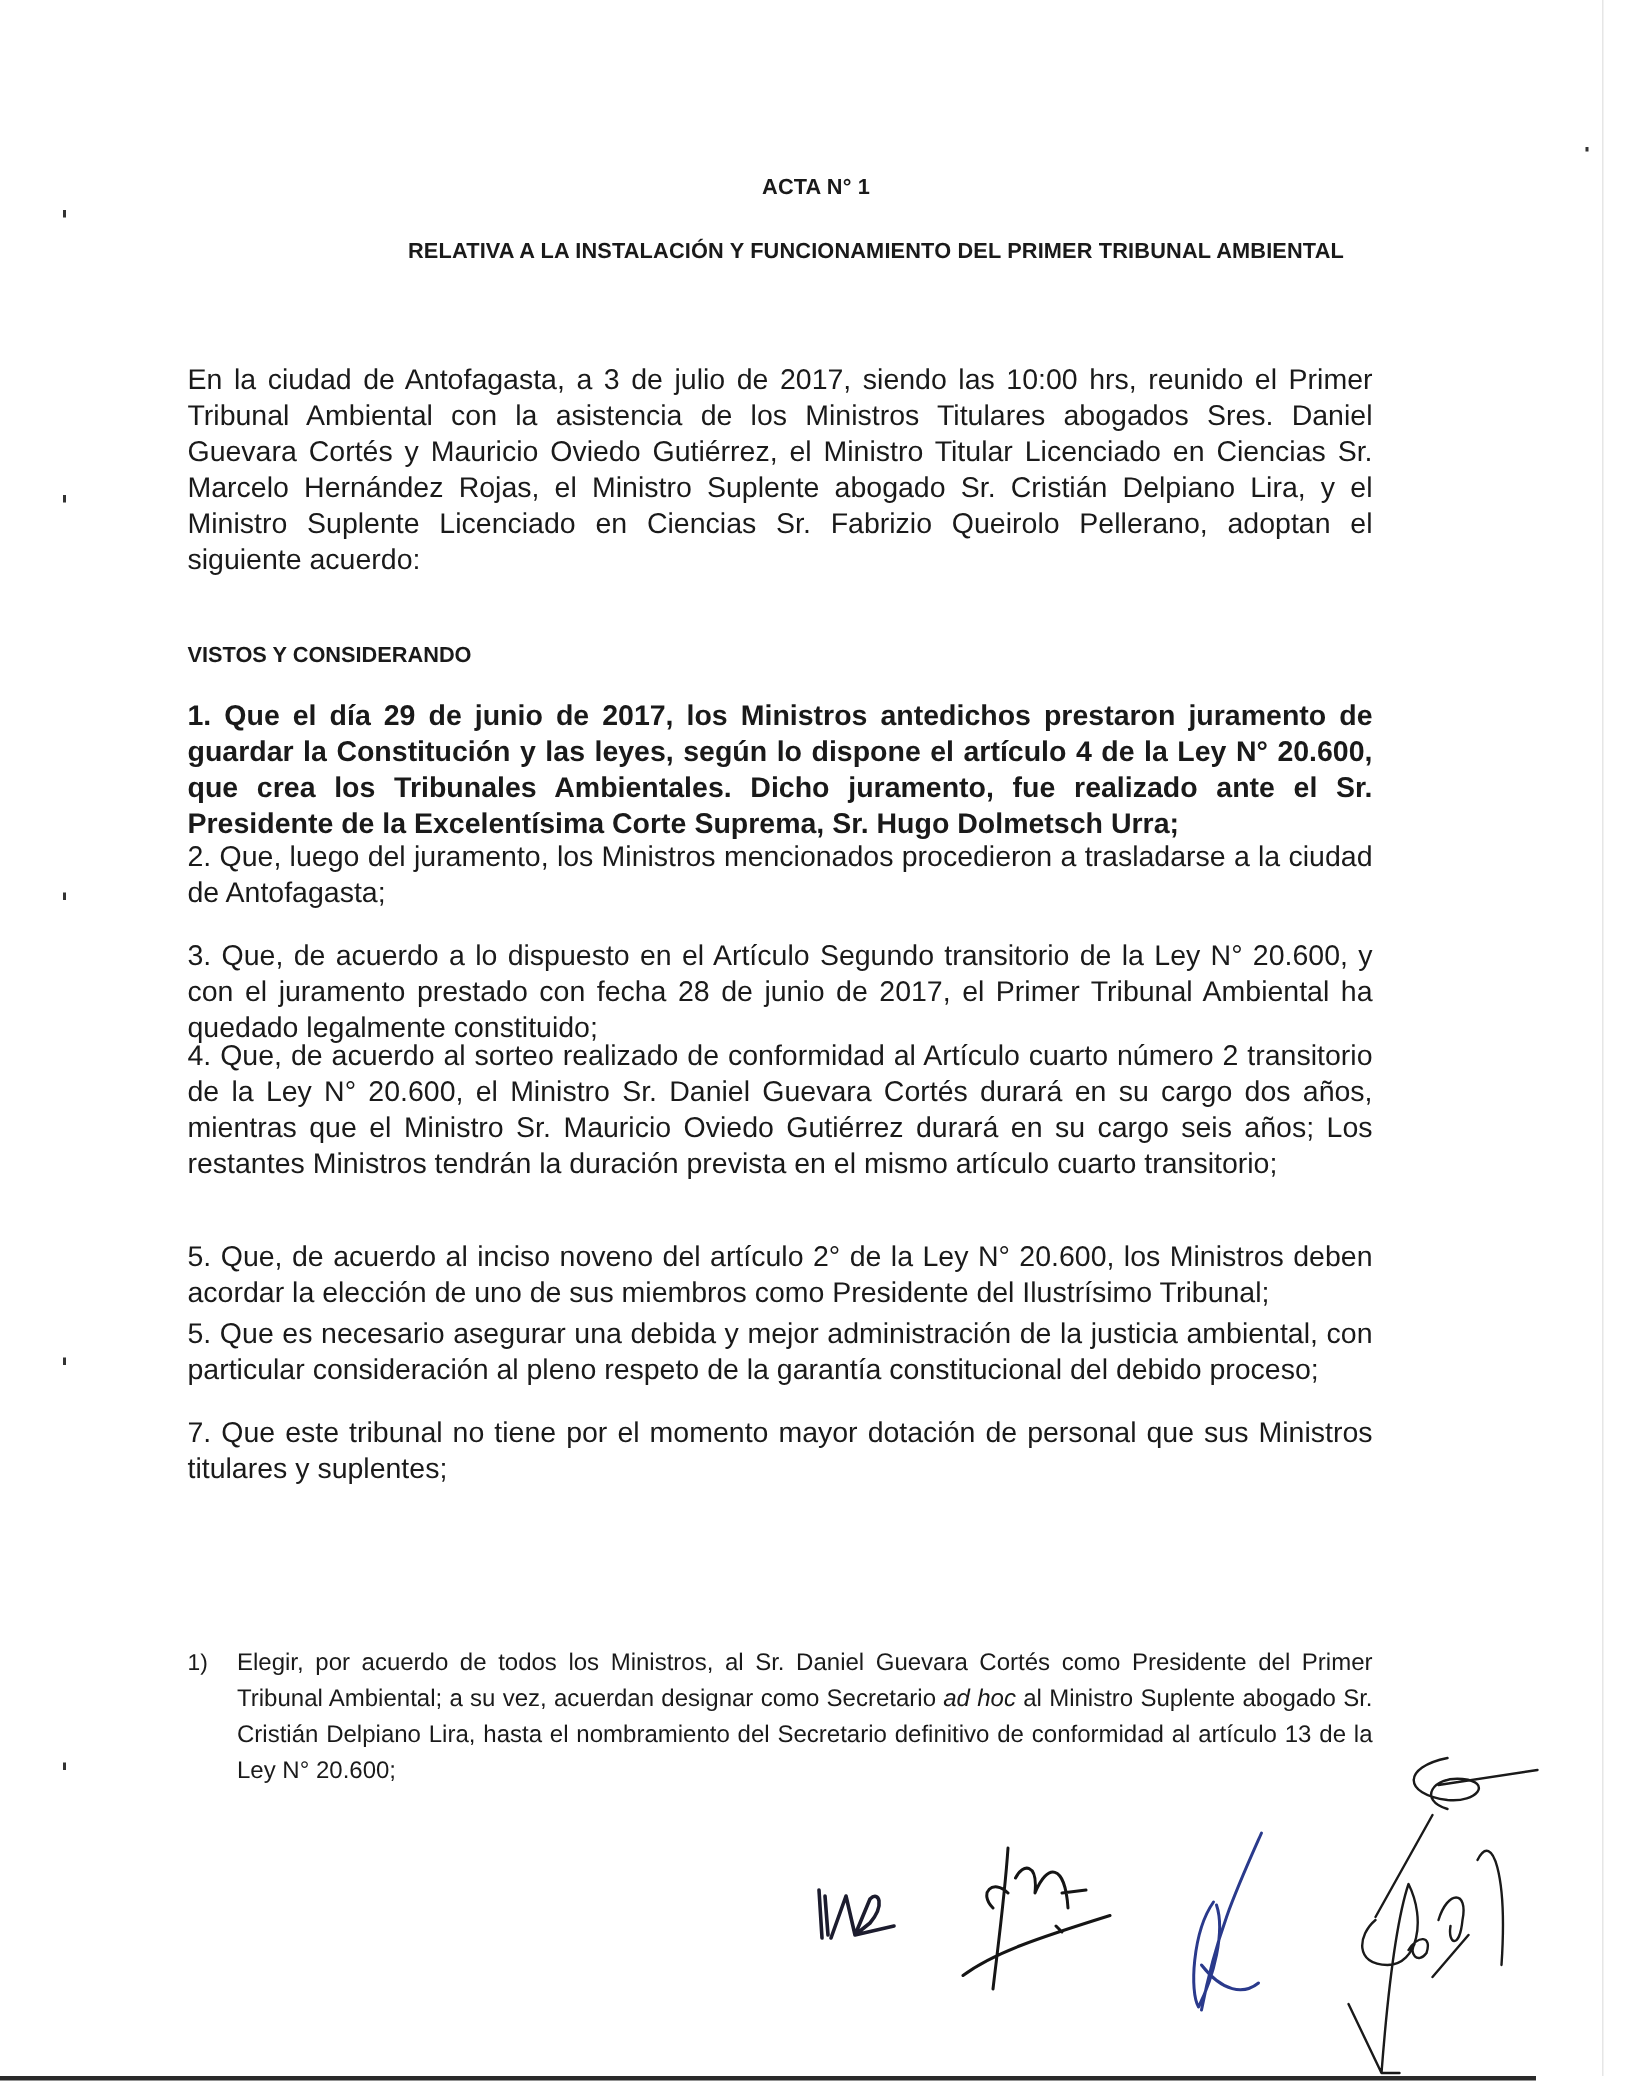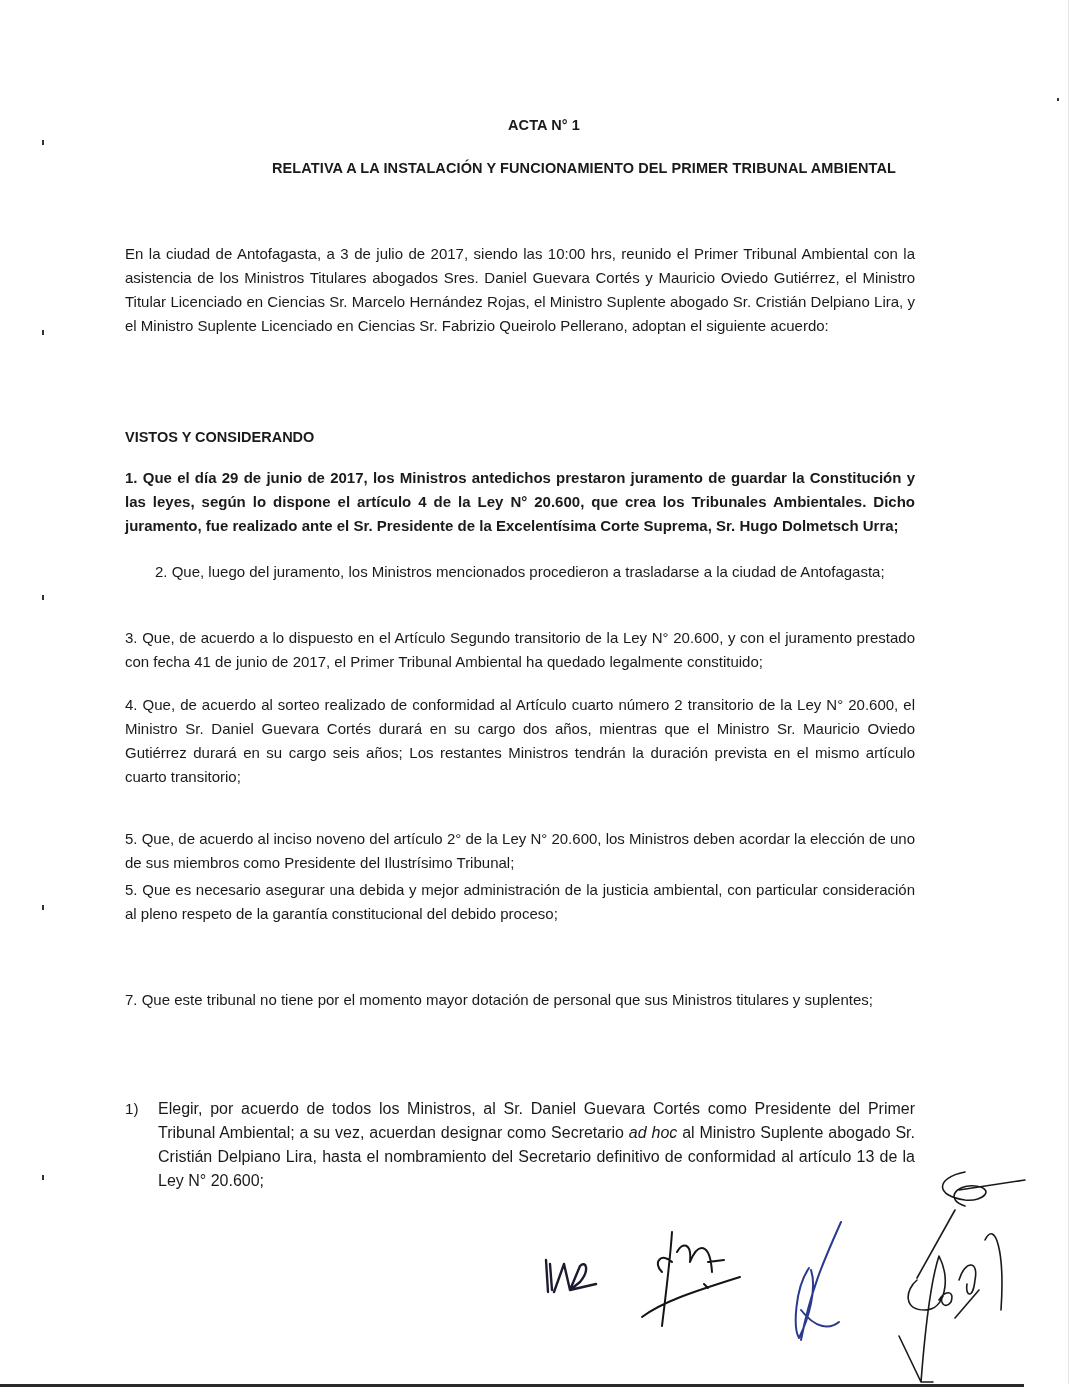--- a/index.html
+++ b/index.html
@@ -11,21 +11,21 @@
     color: #1a1a1a;
   }
   .title {
     position: absolute; left: 0; width: 1088px; text-align: center;
     font-weight: bold; font-size: 14.5px; letter-spacing: 0.1px;
   }
   .title.main { top: 117px; }
   .title.sub { top: 160px; left: 40px; }
   .para {
     position: absolute; left: 125px; width: 790px;
-    font-size: 15px; line-height: 24px; text-align: justify;
+    font-size: 19px; line-height: 24px; text-align: justify;
   }
   .heading {
     position: absolute; left: 125px; font-weight: bold; font-size: 14.5px;
   }
   .item-num {
     position: absolute; left: 125px; font-size: 15.2px; line-height: 24px;
   }
   .item-text {
     position: absolute; left: 158px; width: 757px;
     font-size: 16px; line-height: 24px; text-align: justify;
@@ -50,26 +50,26 @@
   <div class="edge-mark" style="left:1057px;top:98px;height:3px;"></div>
 
   <div class="title main">ACTA N° 1</div>
   <div class="title sub">RELATIVA A LA INSTALACIÓN Y FUNCIONAMIENTO DEL PRIMER TRIBUNAL AMBIENTAL</div>
 
   <div class="para" style="top:242px;">En la ciudad de Antofagasta, a 3 de julio de 2017, siendo las 10:00 hrs, reunido el Primer Tribunal Ambiental con la asistencia de los Ministros Titulares abogados Sres. Daniel Guevara Cortés y Mauricio Oviedo Gutiérrez, el Ministro Titular Licenciado en Ciencias Sr. Marcelo Hernández Rojas, el Ministro Suplente abogado Sr. Cristián Delpiano Lira, y el Ministro Suplente Licenciado en Ciencias Sr. Fabrizio Queirolo Pellerano, adoptan el siguiente acuerdo:</div>
 
   <div class="heading" style="top:429px;">VISTOS Y CONSIDERANDO</div>
 
   <div class="para" style="top:466px;font-weight:bold;">1. Que el día 29 de junio de 2017, los Ministros antedichos prestaron juramento de guardar la Constitución y las leyes, según lo dispone el artículo 4 de la Ley N° 20.600, que crea los Tribunales Ambientales. Dicho juramento, fue realizado ante el Sr. Presidente de la Excelentísima Corte Suprema, Sr. Hugo Dolmetsch Urra;</div>
-  <div class="para" style="top:560px;margin-left:30px;">2. Que, luego del juramento, los Ministros mencionados procedieron a trasladarse a la ciudad de Antofagasta;</div>
-  <div class="para" style="top:626px;">3. Que, de acuerdo a lo dispuesto en el Artículo Segundo transitorio de la Ley N° 20.600, y con el juramento prestado con fecha 41 de junio de 2017, el Primer Tribunal Ambiental ha quedado legalmente constituido;</div>
+  <div class="para" style="top:560px;">2. Que, luego del juramento, los Ministros mencionados procedieron a trasladarse a la ciudad de Antofagasta;</div>
+  <div class="para" style="top:626px;">3. Que, de acuerdo a lo dispuesto en el Artículo Segundo transitorio de la Ley N° 20.600, y con el juramento prestado con fecha 28 de junio de 2017, el Primer Tribunal Ambiental ha quedado legalmente constituido;</div>
   <div class="para" style="top:693px;">4. Que, de acuerdo al sorteo realizado de conformidad al Artículo cuarto número 2 transitorio de la Ley N° 20.600, el Ministro Sr. Daniel Guevara Cortés durará en su cargo dos años, mientras que el Ministro Sr. Mauricio Oviedo Gutiérrez durará en su cargo seis años; Los restantes Ministros tendrán la duración prevista en el mismo artículo cuarto transitorio;</div>
   <div class="para" style="top:811px;margin-top:16px;">5. Que, de acuerdo al inciso noveno del artículo 2° de la Ley N° 20.600, los Ministros deben acordar la elección de uno de sus miembros como Presidente del Ilustrísimo Tribunal;</div>
   <div class="para" style="top:878px;">5. Que es necesario asegurar una debida y mejor administración de la justicia ambiental, con particular consideración al pleno respeto de la garantía constitucional del debido proceso;</div>
-  <div class="para" style="top:944px;margin-top:44px;">7. Que este tribunal no tiene por el momento mayor dotación de personal que sus Ministros titulares y suplentes;</div>
+  <div class="para" style="top:944px;">7. Que este tribunal no tiene por el momento mayor dotación de personal que sus Ministros titulares y suplentes;</div>
 
 
   <div class="item-num" style="top:1097px;">1)</div>
   <div class="item-text" style="top:1097px;"><span>Elegir, por acuerdo de todos los Ministros, al Sr. Daniel Guevara Cortés como Presidente del Primer Tribunal Ambiental; a su vez, acuerdan designar como Secretario </span><span class="it">ad hoc</span><span> al Ministro Suplente abogado Sr. Cristián Delpiano Lira, hasta el nombramiento del Secretario definitivo de conformidad al artículo 13 de la Ley N° 20.600;</span></div>
 
   <svg class="sig" style="left:540px;top:1250px;" width="70" height="50" viewBox="0 0 70 50">
     <path d="M6 10 L8 42 M10 14 L12 40 M14 42 L24 14 L30 40 L40 16 C46 10 50 20 40 32 L30 40 L56 34" fill="none" stroke="#1c1c2e" stroke-width="2.4" stroke-linecap="round" stroke-linejoin="round"></path>
   </svg>
   <svg class="sig" style="left:632px;top:1222px;" width="110" height="110" viewBox="0 0 110 110">
     <path d="M10 95 C30 80 60 70 108 55 M30 50 C20 40 30 30 40 40 M40 10 C38 40 34 70 30 104 M45 30 C50 20 60 20 58 40 C66 20 78 20 80 50 M76 40 L92 38 M72 62 L76 66" fill="none" stroke="#151515" stroke-width="2" stroke-linecap="round" stroke-linejoin="round"></path>

